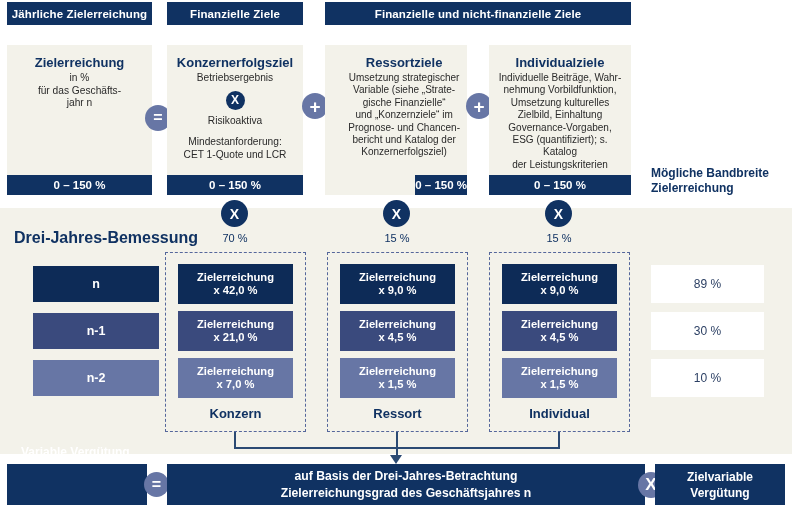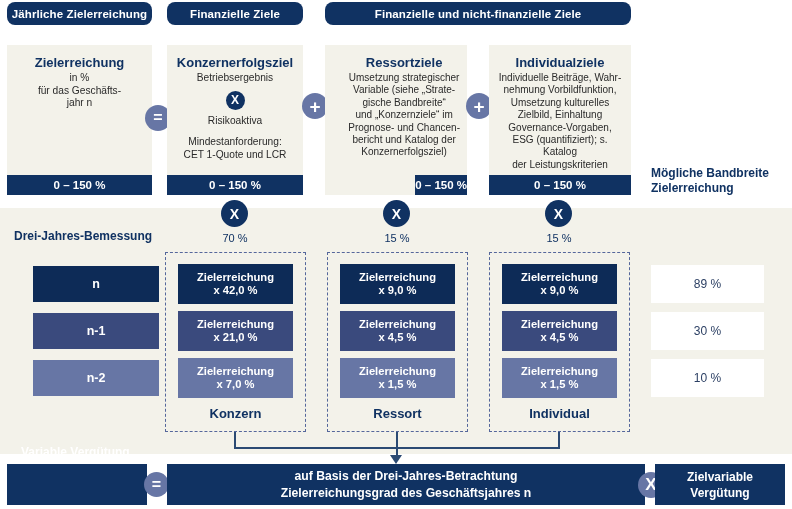--- a/index.html
+++ b/index.html
@@ -13,21 +13,21 @@
     -webkit-font-smoothing:antialiased;
   }
   .stage{position:absolute;left:0;top:0;width:792px;height:509px;}
   .abs{position:absolute;box-sizing:border-box;}
 
   
   .banner{
     background:#103262;color:#ffffff;
     font-weight:bold;font-size:11.5px;
     display:flex;align-items:center;justify-content:center;
-    height:23px;letter-spacing:.1px;border-radius:8px;
+    height:23px;letter-spacing:.1px;
   }
 
   
   .card{
     background:#f3f2ea;
     display:flex;flex-direction:column;
     align-items:stretch;
   }
   .card-body{
     flex:1;
@@ -58,21 +58,21 @@
     color:#ffffff;font-weight:bold;
   }
   .op.plus{background:#6776a5;font-size:19px;line-height:1;}
   .op.eq{background:#6776a5;font-size:16px;line-height:1;}
   .op.x-dark{background:#103262;font-size:14px;}
   .op.x-light{background:#6776a5;font-size:17px;}
 
   
   .panel{background:#f3f2ea;}
   .panel-label{
-    font-weight:bold;font-size:12px;color:#103262;
+    font-weight:bold;font-size:16px;color:#103262;
   }
   .weight{
     font-size:11px;color:#103262;text-align:center;width:100%;
   }
   .dashed{
     border:1.4px dashed #55679b;
     background:transparent;
   }
   .yearbox{
     display:flex;align-items:center;justify-content:center;
@@ -164,21 +164,21 @@
 
   <div class="abs op plus" style="left:302px;top:93px;width:26px;height:26px;">
     <span>+</span>
   </div>
 
   <div class="abs card" style="left:325px;top:45px;width:142px;height:150px;align-items:flex-end;">
     <div class="card-body">
       <div class="card-title">Ressortziele</div>
       <div class="card-text small">Umsetzung strategischer</div>
       <div class="card-text small">Variable (siehe „Strate-</div>
-      <div class="card-text small">gische Bandbreite“</div>
+      <div class="card-text small">gische Finanzielle“</div>
       <div class="card-text small">und „Konzernziele“ im</div>
       <div class="card-text small">Prognose- und Chancen-</div>
       <div class="card-text small">bericht und Katalog der</div>
       <div class="card-text small">Konzernerfolgsziel)</div>
     </div>
     <div class="card-foot">0 – 150 %</div>
   </div>
 
   <div class="abs op plus" style="left:466px;top:93px;width:26px;height:26px;">
     <span>+</span>

